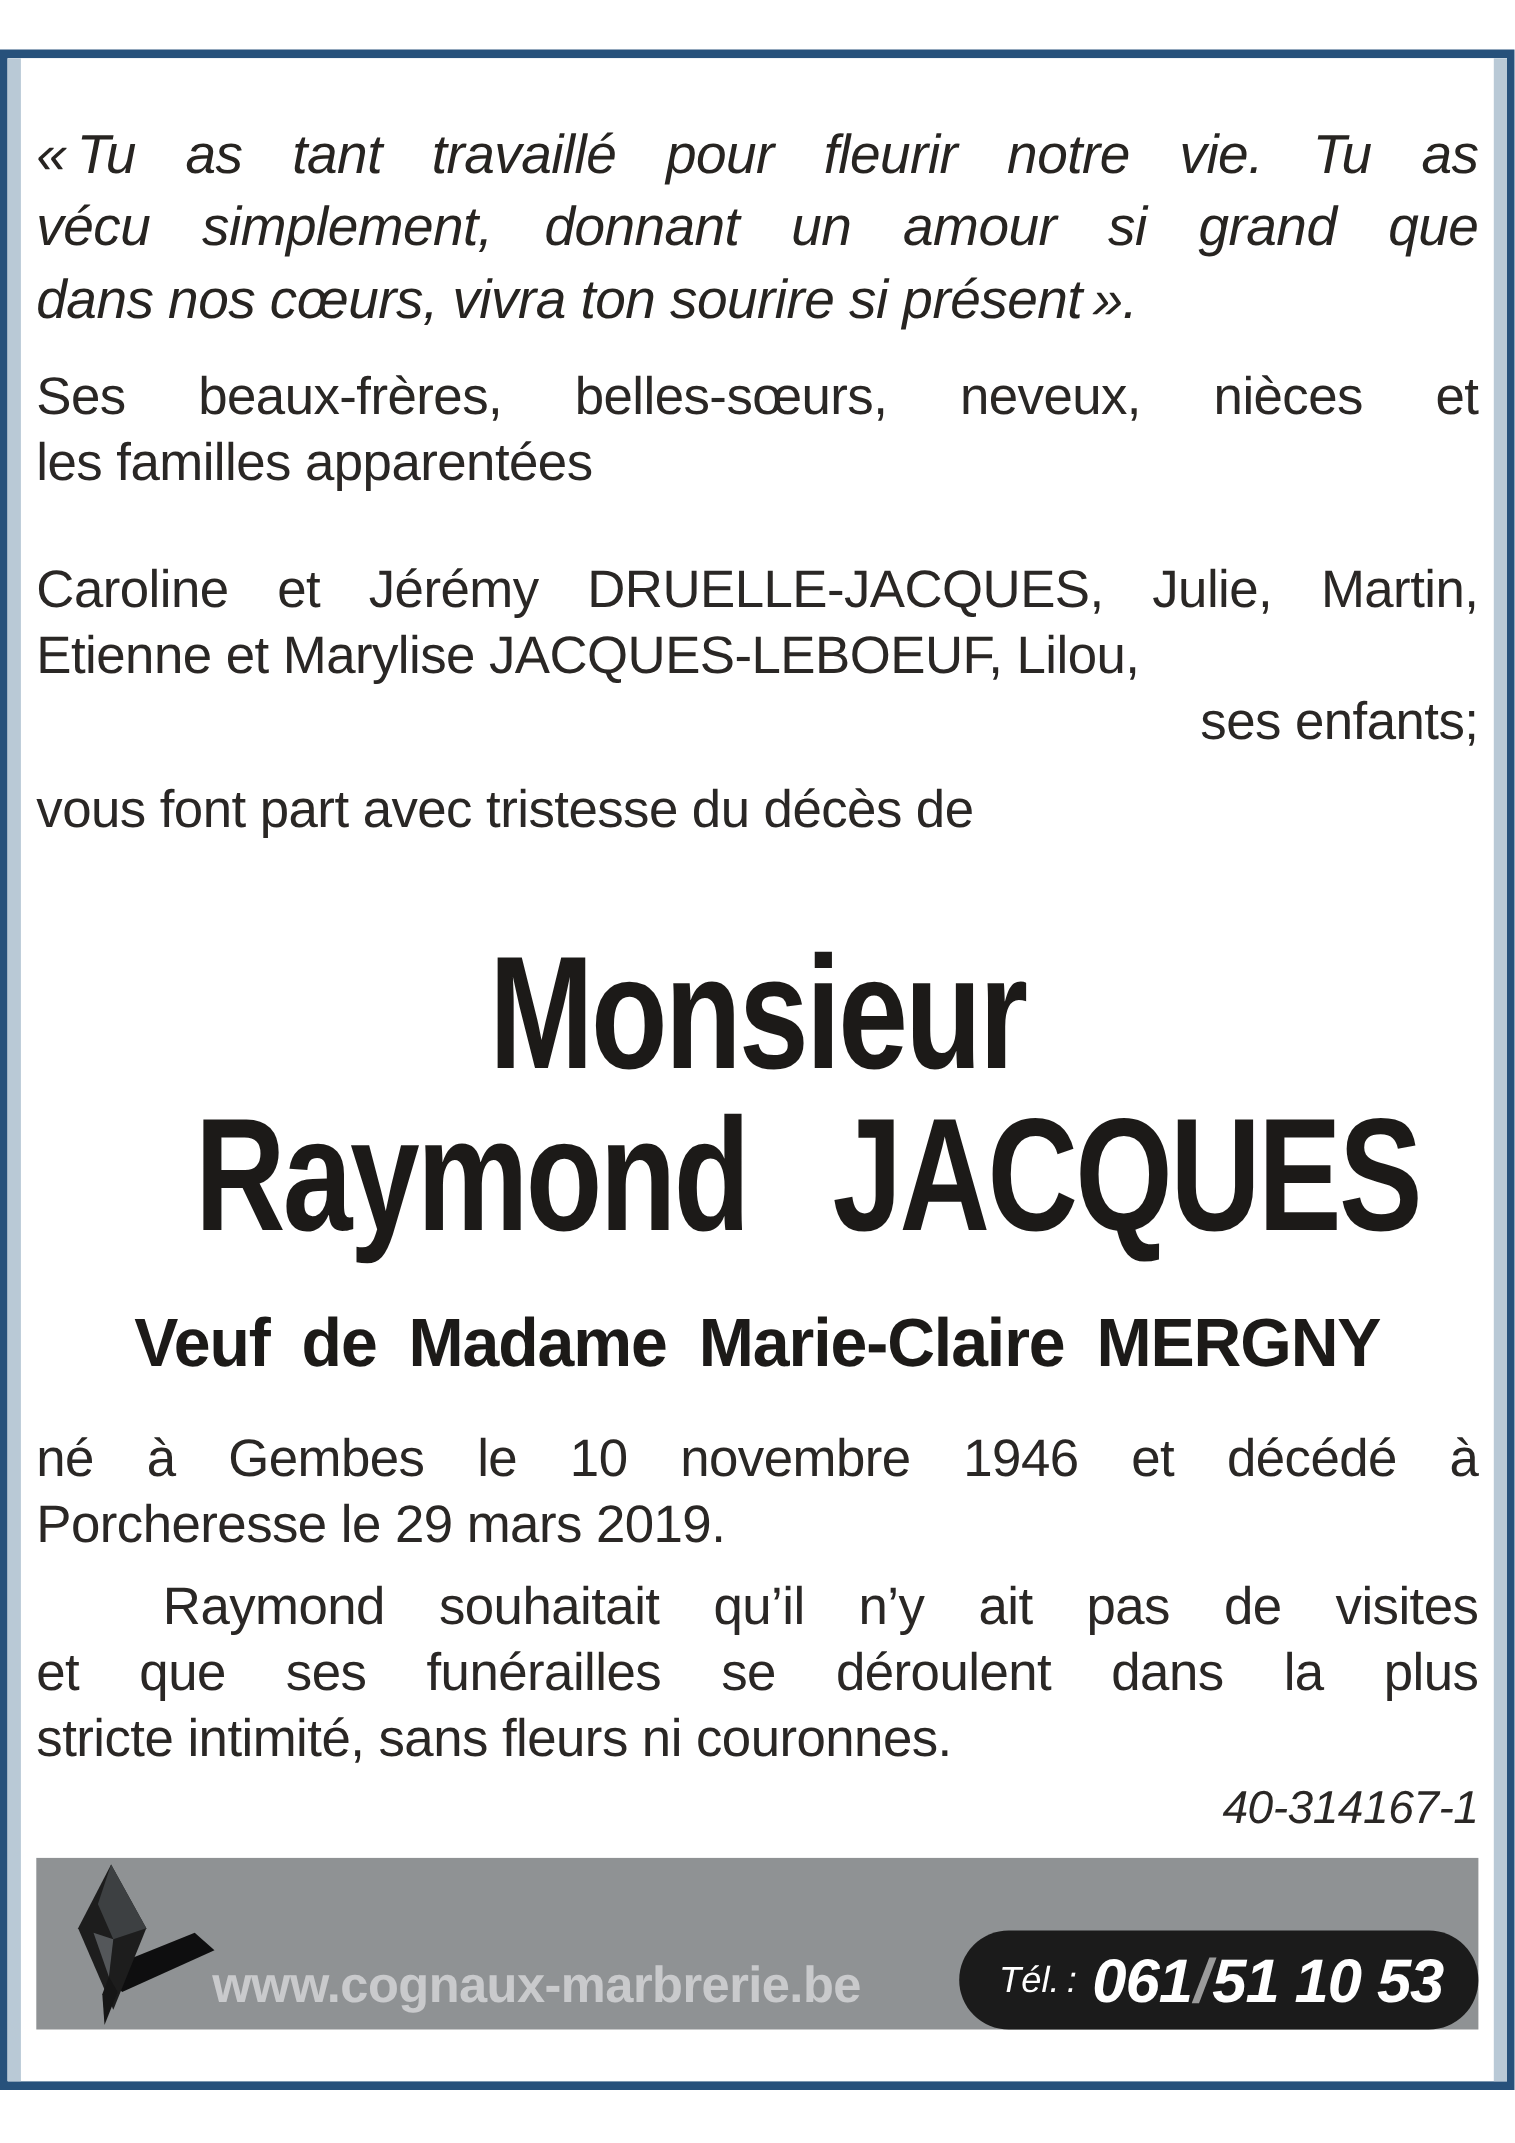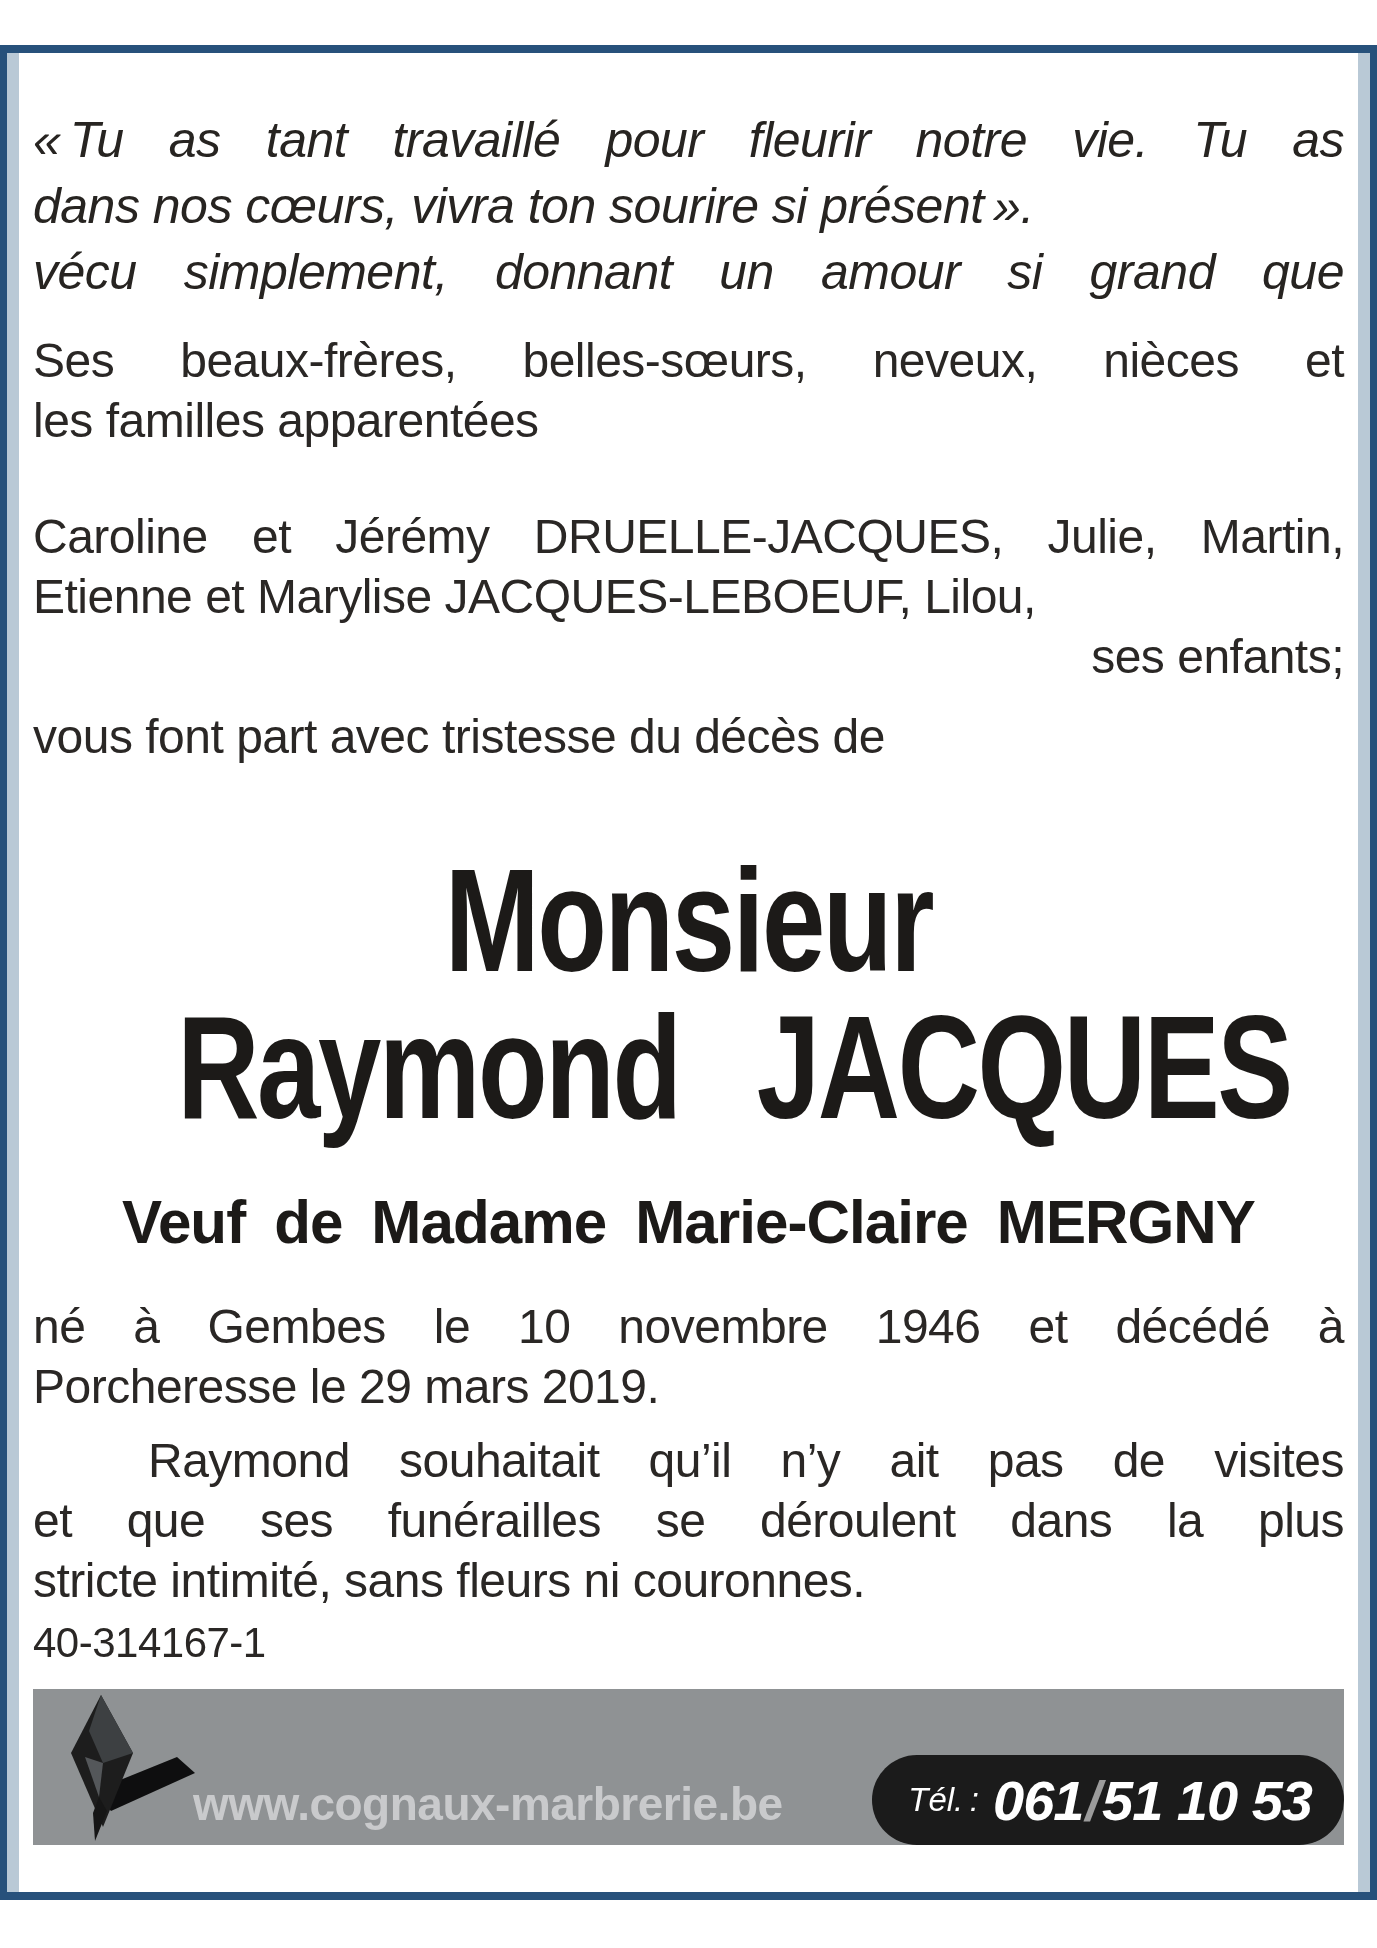--- a/index.html
+++ b/index.html
@@ -88,22 +88,24 @@
   }
 
   .p-details { margin-top: 40px; }
   .p-wishes  { margin-top: 14px; }
   .wishes-first { text-indent: 115px; }
 
   .ref {
     margin-top: 8px;
     font-size: 42px;
     line-height: 48px;
+    text-align: right;
     letter-spacing: -0.5px;
     color: #2a2725;
+    font-style: italic;
   }
 
   .banner {
     position: relative;
     margin-top: 22px;
     height: 156px;
     background: #8f9294;
   }
   .logo {
     position: absolute;
@@ -172,22 +174,22 @@
 </style>
 </head>
 <body>
 
 <div class="frame">
   <div class="frame-inner">
     <div class="content">
 
       <div class="quote">
         <div class="line j">« Tu as tant travaillé pour fleurir notre vie. Tu as</div>
+        <div class="line j">vécu simplement, donnant un amour si grand que</div>
         <div class="line">dans nos cœurs, vivra ton sourire si présent ».</div>
-        <div class="line j">vécu simplement, donnant un amour si grand que</div>
       </div>
 
       <div class="body-par p-inlaws">
         <div class="line j">Ses beaux-frères, belles-sœurs, neveux, nièces et</div>
         <div class="line">les familles apparentées</div>
       </div>
 
       <div class="body-par p-family">
         <div class="line j">Caroline et Jérémy DRUELLE-JACQUES, Julie, Martin,</div>
         <div class="line">Etienne et Marylise JACQUES-LEBOEUF, Lilou,</div>

